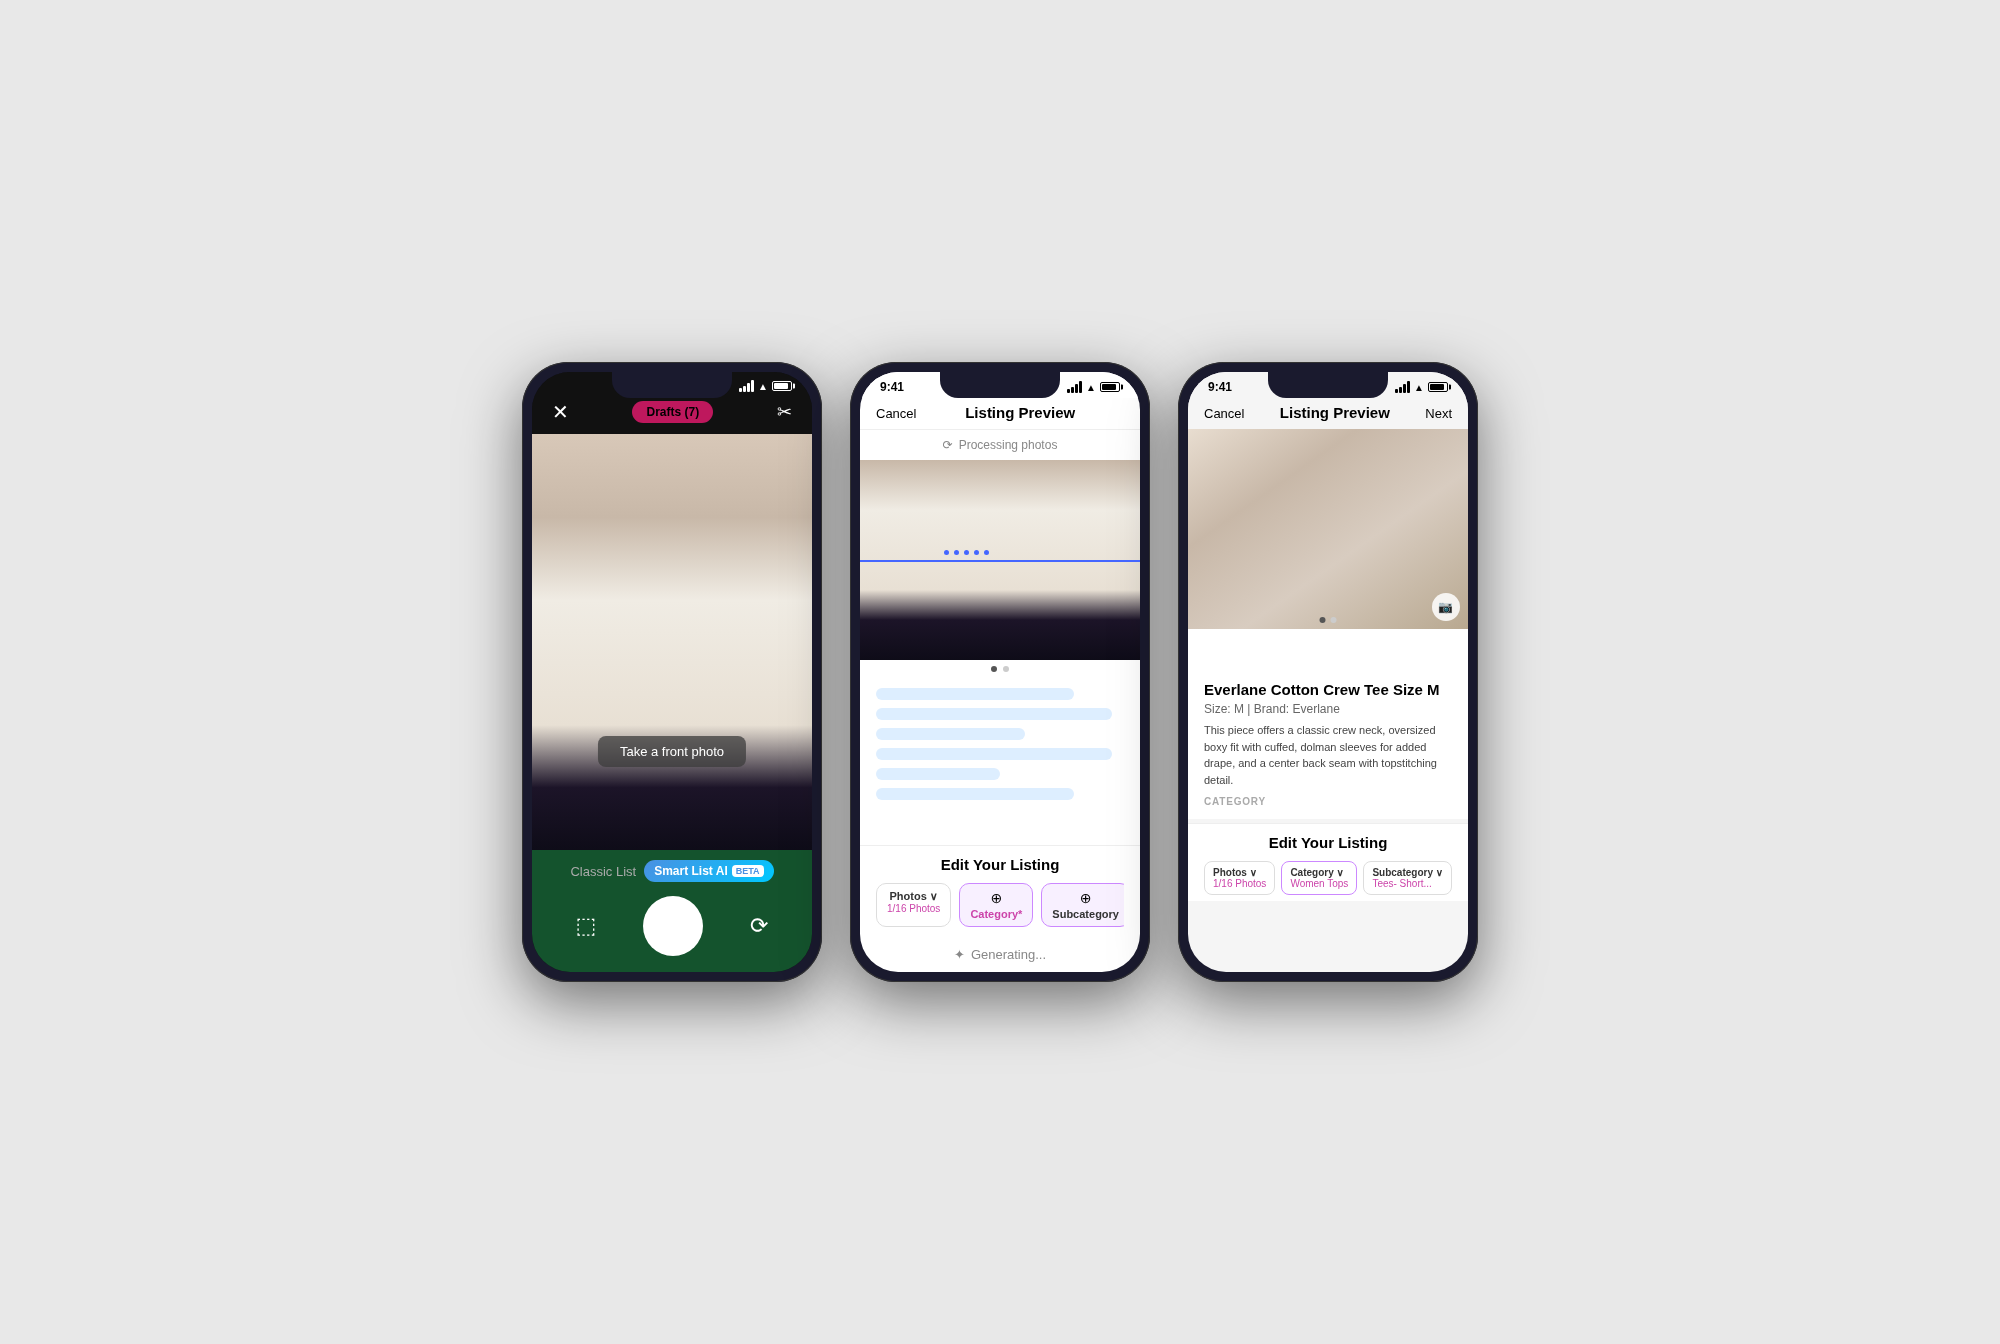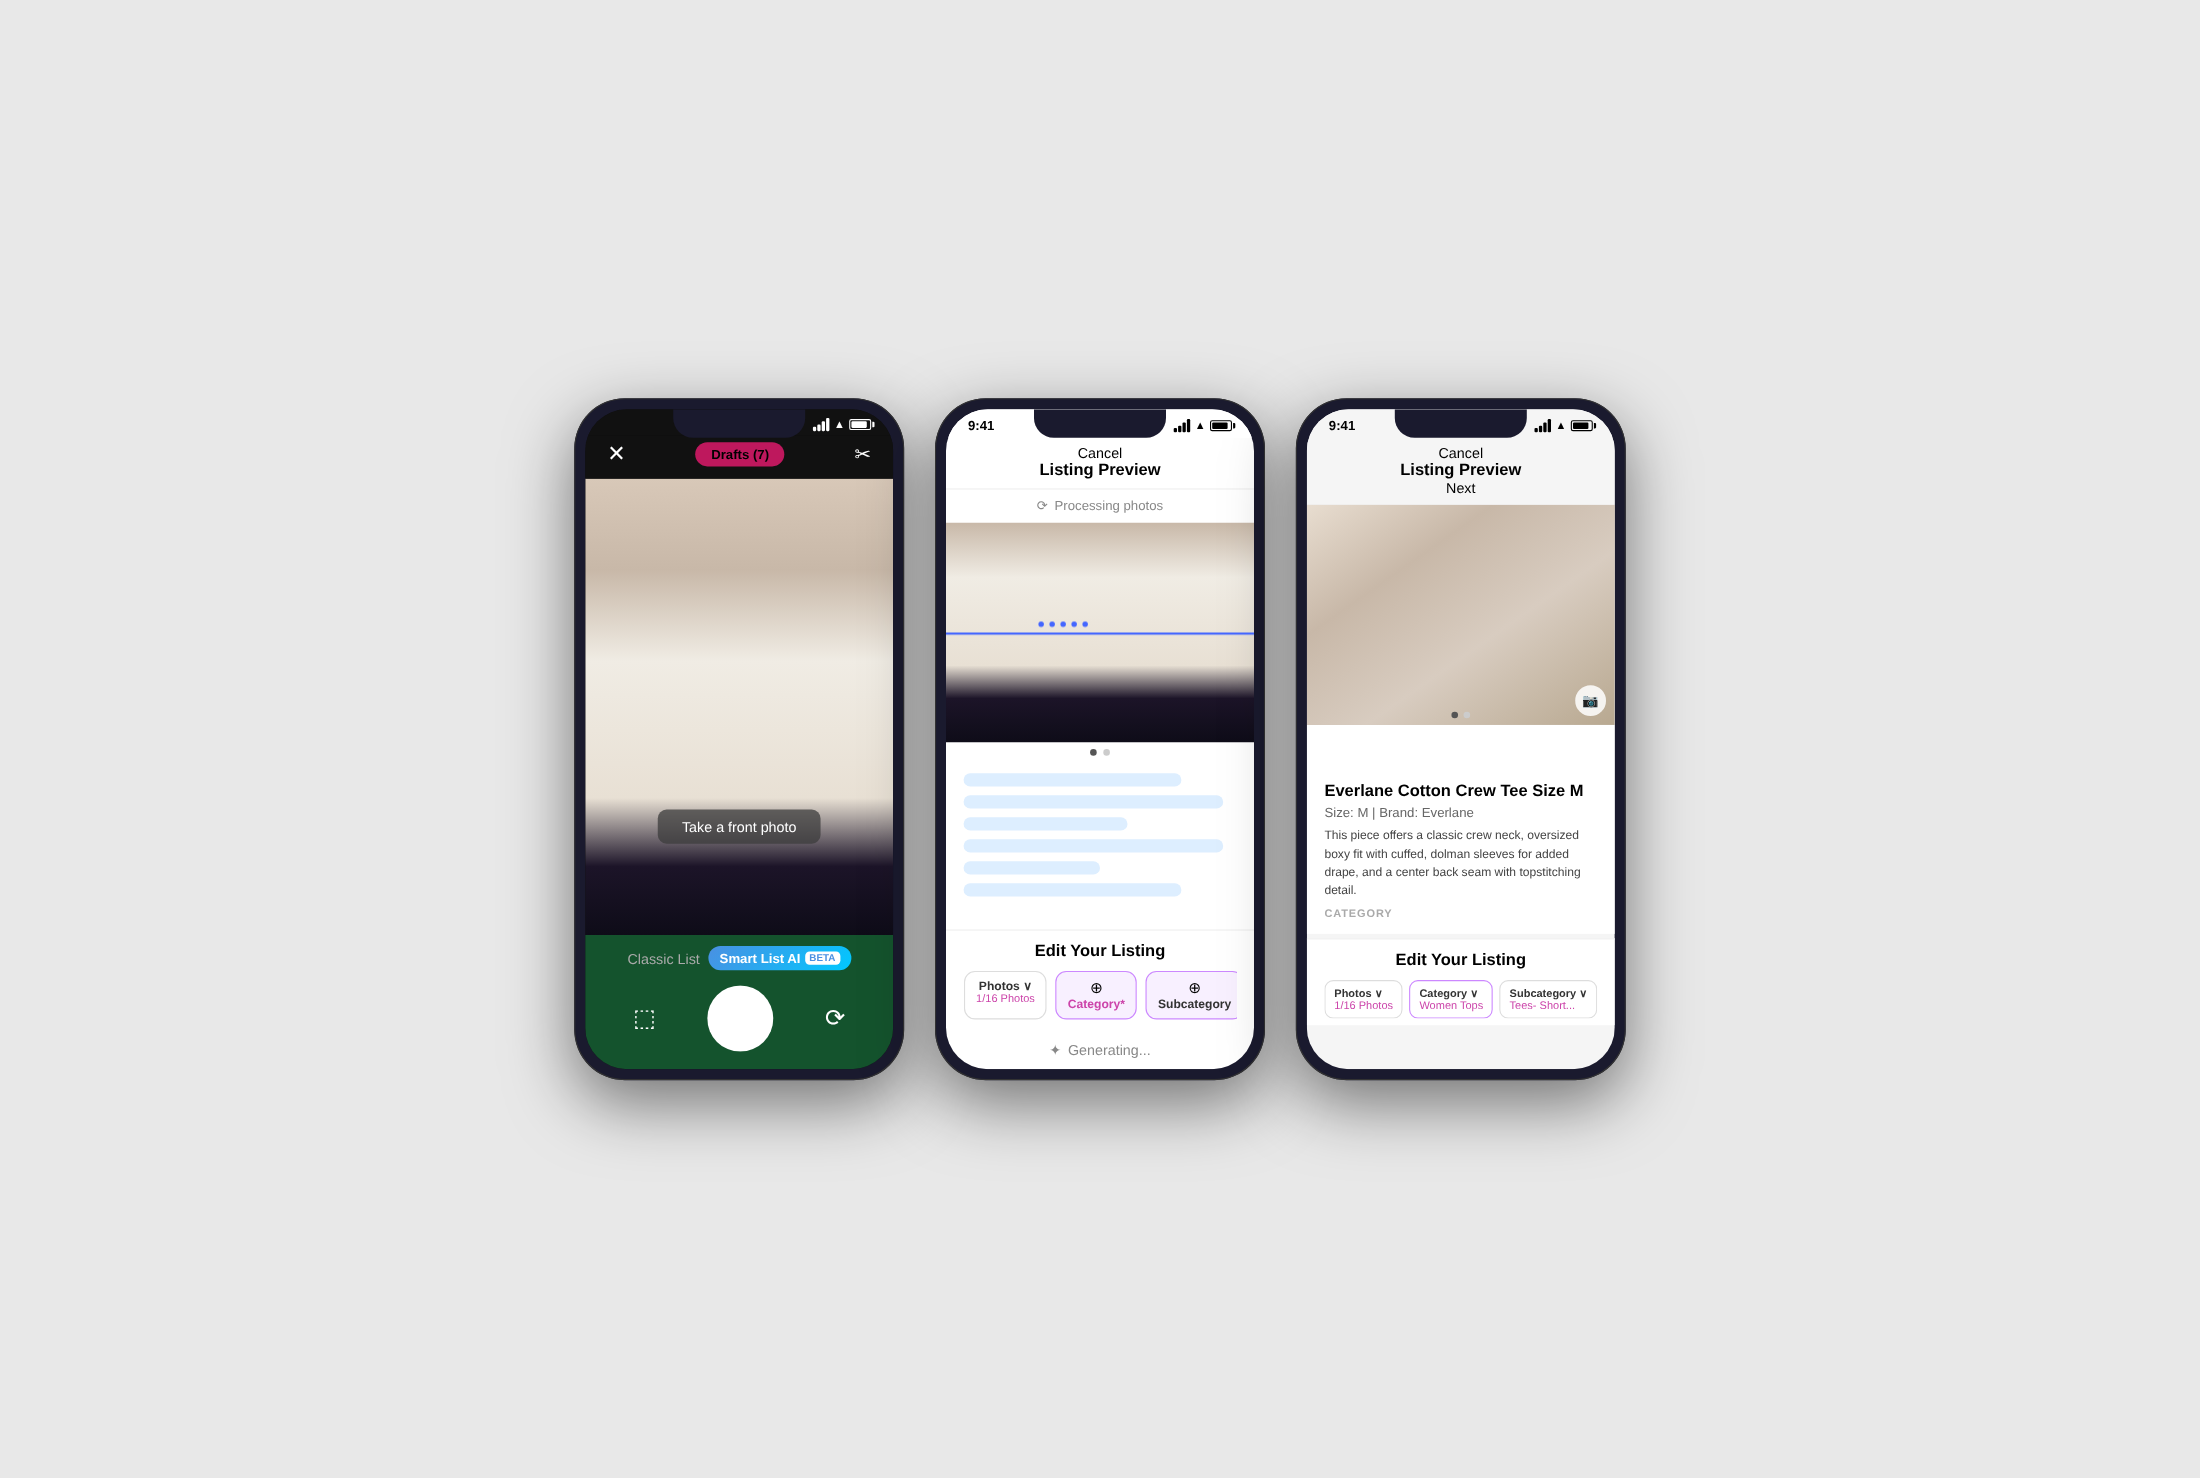--- a/index.html
+++ b/index.html
@@ -214,24 +214,23 @@
     
     .listing-screen {
       background: #fff;
       height: 100%;
       display: flex;
       flex-direction: column;
     }
     .nav-bar {
       display: flex;
       justify-content: space-between;
-      align-items: center;
+      align-items: flex-end;
       padding: 6px 16px 8px;
       border-bottom: 1px solid #eee;
-      flex-direction: column;
     }
     .nav-cancel, .nav-next {
       color: #000;
       font-size: 13px;
     }
     .nav-title {
       font-size: 15px;
       font-weight: 700;
     }
     .processing-bar {

